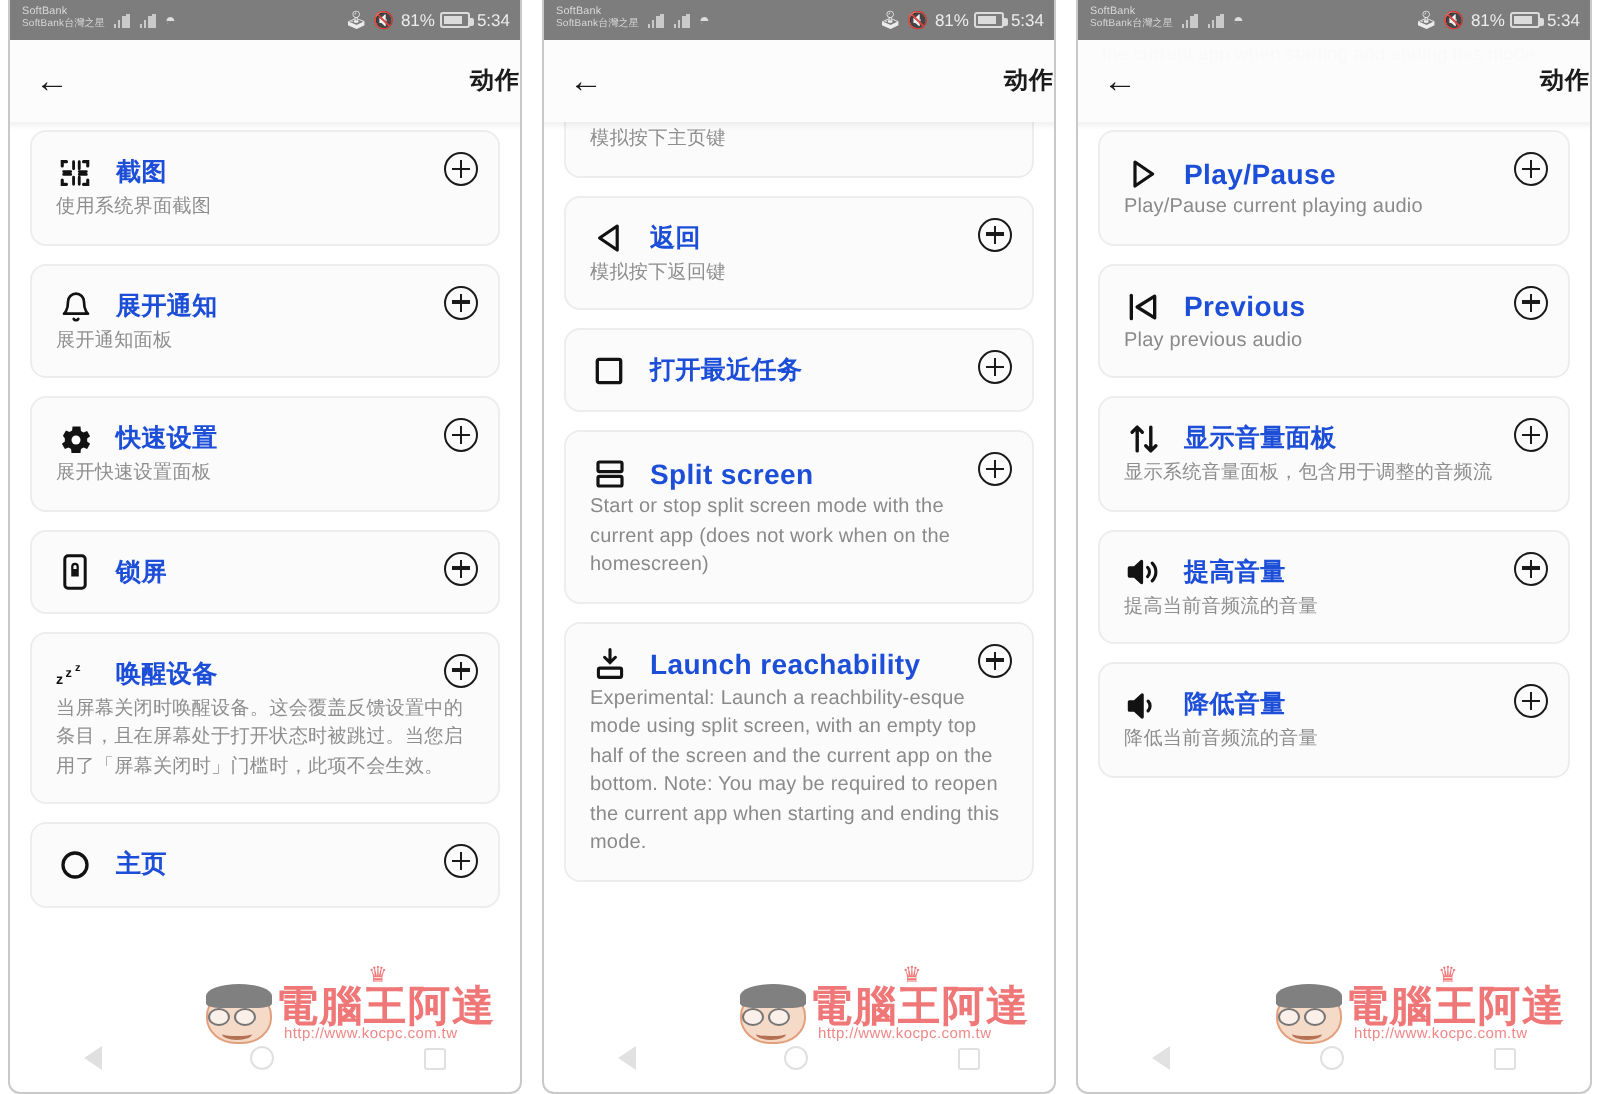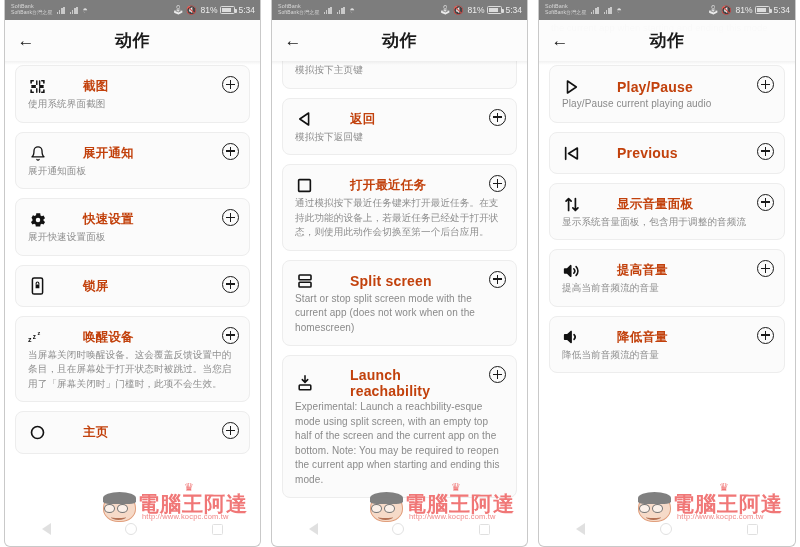--- a/index.html
+++ b/index.html
@@ -96,22 +96,22 @@
     z-index: 5;
   }
   .back-btn {
     width: 42px; height: 41px;
     display: flex; align-items: center; justify-content: center;
     font-size: 17px; color: #1c1c1c; line-height: 1;
   }
   .appbar-title {
     position: absolute;
     left: 0; right: 0;
-    text-align: center;
-    font-size: 17px;
+    text-align: right;
+    font-size: 12px;
     font-weight: 600;
     color: #1b1b1b;
     letter-spacing: .5px;
   }
   .appbar-shadow {
     height: 4px;
     background: linear-gradient(to bottom, rgba(0,0,0,0.055), rgba(0,0,0,0));
     position: relative; z-index: 5;
   }
 
@@ -140,23 +140,22 @@
   .card-icon {
     width: 19px; height: 19px;
     flex: 0 0 19px;
     display: flex; align-items: center; justify-content: center;
     color: #121212;
   }
   .card-icon svg { display: block; }
   .card-title {
     font-size: 12.5px;
     font-weight: 700;
-    color: #c2410c;
+    color: #1d4ed8;
     letter-spacing: .2px;
-    margin-left: 25px;
   }
   .card-title.latin { font-weight: 600; font-size: 14px; }
   .card-desc {
     margin-top: 1px;
     font-size: 9.6px;
     line-height: 14.5px;
     color: #8e8e8e;
     letter-spacing: .1px;
   }
   .card-desc.latin { font-size: 10px; line-height: 14.5px; color: #8a8a8a; }
@@ -500,21 +499,20 @@
 
         <div class="card">
           <div class="card-head">
             <span class="card-icon">
               <svg width="15" height="15" viewBox="0 0 20 20" fill="none" stroke="#121212" stroke-width="2.2">
                 <rect x="2.2" y="2.2" width="15.6" height="15.6" rx="1.2"></rect>
               </svg>
             </span>
             <span class="card-title">打开最近任务</span>
           </div>
-          <div class="card-desc">通过模拟按下最近任务键来打开最近任务。在支持此功能的设备上，若最近任务已经处于打开状态，则使用此动作会切换至第一个后台应用。</div>
           <div class="add-btn"></div>
         </div>
 
         <div class="card">
           <div class="card-head">
             <span class="card-icon">
               <svg width="16" height="16" viewBox="0 0 20 20" fill="none" stroke="#121212" stroke-width="2">
                 <rect x="2.5" y="2.5" width="15" height="6" rx="1"></rect>
                 <rect x="2.5" y="11.5" width="15" height="6" rx="1"></rect>
               </svg>
@@ -622,20 +620,21 @@
         <div class="card">
           <div class="card-head">
             <span class="card-icon">
               <svg width="17" height="15" viewBox="0 0 20 18" fill="none" stroke="#121212" stroke-width="2" stroke-linejoin="round" stroke-linecap="round">
                 <path d="M3 2v14"></path>
                 <path d="M17 2.5 6.5 9 17 15.5z"></path>
               </svg>
             </span>
             <span class="card-title latin">Previous</span>
           </div>
+          <div class="card-desc latin">Play previous audio</div>
           <div class="add-btn"></div>
         </div>
 
 
         <div class="card">
           <div class="card-head">
             <span class="card-icon">
               <svg width="16" height="17" viewBox="0 0 18 20" fill="none" stroke="#121212" stroke-width="2" stroke-linecap="round" stroke-linejoin="round">
                 <path d="M5 17V3M2 6l3-3 3 3"></path>
                 <path d="M13 3v14M10 14l3 3 3-3"></path>

